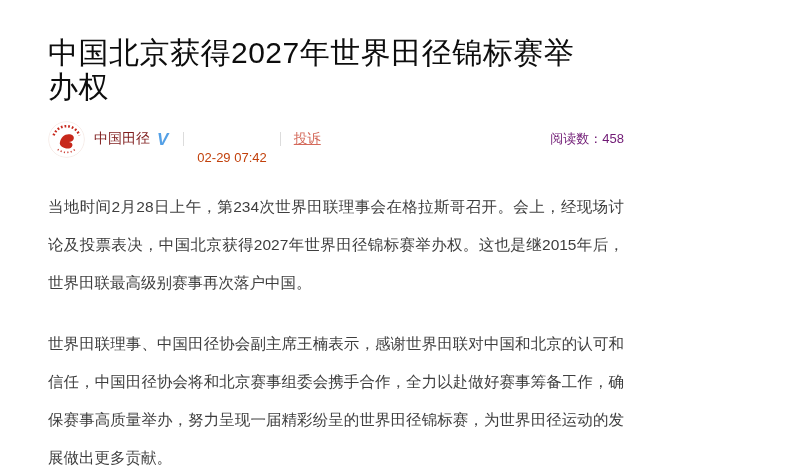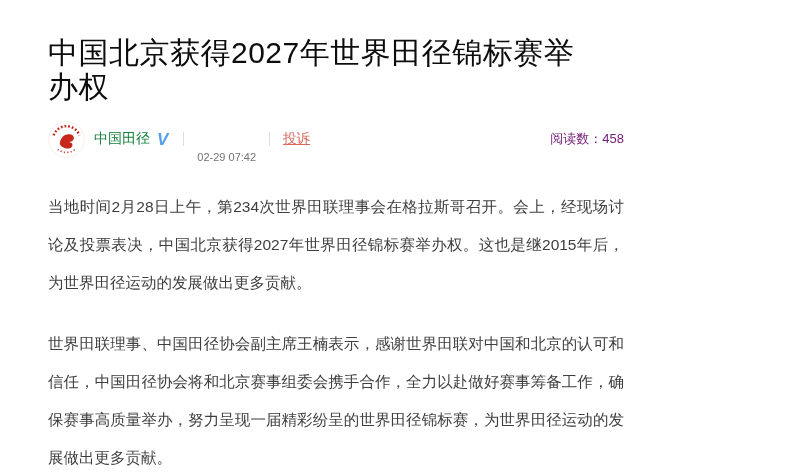--- a/index.html
+++ b/index.html
@@ -35,41 +35,41 @@
   .avatar {
     width: 37px;
     height: 37px;
     border-radius: 50%;
     flex: 0 0 auto;
     margin-right: 9px;
     cursor: pointer;
   }
   .author-name {
     font-size: 14px;
-    color: #15803d;
+    color: #7f1d1d;
     margin-right: 7px;
     cursor: pointer;
   }
   .verified {
     font-size: 17px;
     font-weight: 700;
     font-style: italic;
     color: #54a0e6;
     line-height: 1;
     margin-right: 2px;
   }
   .v-divider {
     width: 1px;
     height: 14px;
     background: #dcdcdc;
     margin: 0 13px;
   }
   .publish-time {
-    font-size: 11px;
-    color: #737373;
+    font-size: 13px;
+    color: #c2410c;
     margin-top: 36px;
   }
   .report-link {
     font-size: 13.5px;
     color: #d4695a;
     cursor: pointer;
     text-decoration: underline;
   }
   .reads {
     margin-left: auto;
@@ -113,17 +113,17 @@
     <span class="publish-time">02-29 07:42</span>
 
     <span class="v-divider"></span>
 
     <span class="report-link">投诉</span>
 
     <span class="reads"><span>阅读数：</span><span>458</span></span>
   </div>
 
   <div class="article">
-    <p>当地时间2月28日上午，第234次世界田联理事会在格拉斯哥召开。会上，经现场讨论及投票表决，中国北京获得2027年世界田径锦标赛举办权。这也是继2015年后，为世界田径运动的发展做出更多贡献。</p>
+    <p>当地时间2月28日上午，第234次世界田联理事会在格拉斯哥召开。会上，经现场讨论及投票表决，中国北京获得2027年世界田径锦标赛举办权。这也是继2015年后，世界田联最高级别赛事再次落户中国。</p>
     <p>世界田联理事、中国田径协会副主席王楠表示，感谢世界田联对中国和北京的认可和信任，中国田径协会将和北京赛事组委会携手合作，全力以赴做好赛事筹备工作，确保赛事高质量举办，努力呈现一届精彩纷呈的世界田径锦标赛，为世界田径运动的发展做出更多贡献。</p>
   </div>
 
 </div>
 
 </body></html>

